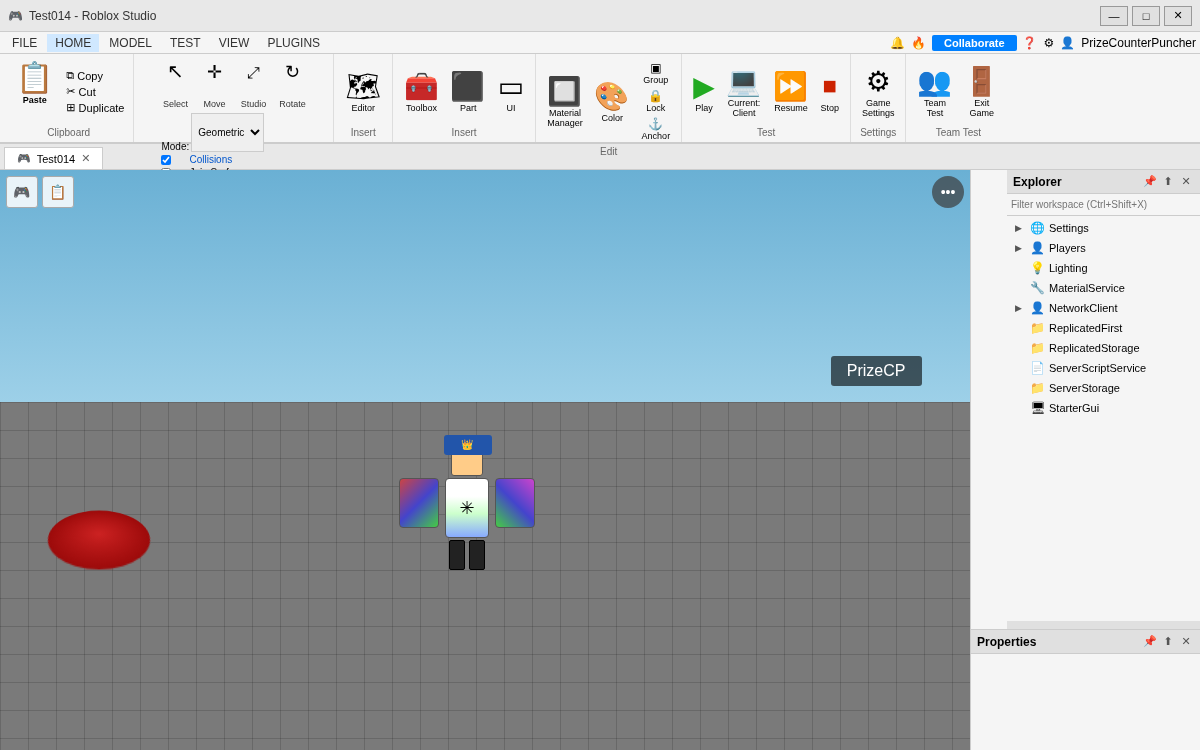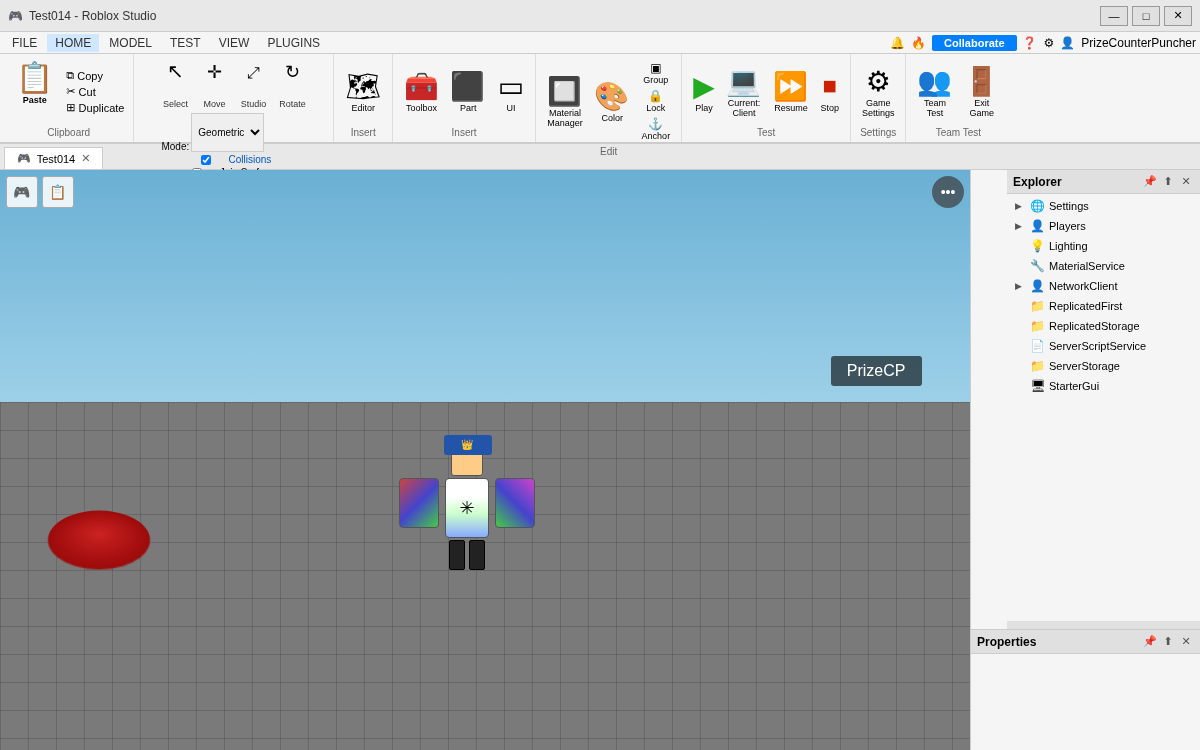--- a/index.html
+++ b/index.html
@@ -73,21 +73,21 @@
       display: flex;
       flex-direction: column;
       align-items: center;
       cursor: pointer;
       padding: 1px 3px;
       border-radius: 2px;
     }
     .ribbon-btn-small .label { font-size: 9px; }
     .mode-row { font-size: 10px; display: flex; align-items: flex-end; gap: 2px; }
     .mode-row select { font-size: 10px; border: 1px solid #ccc; padding: 12px 2px; }
-    .checkbox-row { display: flex; align-items: center; gap: 18px; font-size: 10px; justify-content: center; }
+    .checkbox-row { display: flex; align-items: center; gap: 18px; font-size: 10px; }
     .checkbox-row input { width: 10px; height: 10px; }
 
     
     #tab-bar {
       height: 26px;
       background: #e8e8e8;
       display: flex;
       align-items: flex-end;
       padding-left: 4px;
       border-bottom: 1px solid #ccc;
@@ -618,20 +618,23 @@
 
     <div id="explorer-panel">
       <div class="panel-header">
         <span>Explorer</span>
         <div class="panel-header-btns">
           <button class="panel-header-btn">📌</button>
           <button class="panel-header-btn">⬆</button>
           <button class="panel-header-btn">✕</button>
         </div>
       </div>
+      <div class="filter-bar">
+        <input type="text" placeholder="Filter workspace (Ctrl+Shift+X)" style="">
+      </div>
       <div class="tree-view">
 
         <div class="tree-item">
           <span class="tree-arrow">▶</span>
           <span class="tree-icon">🌐</span>
           <span class="tree-label">Settings</span>
         </div>
         <div class="tree-item">
           <span class="tree-arrow">▶</span>
           <span class="tree-icon">👤</span>

